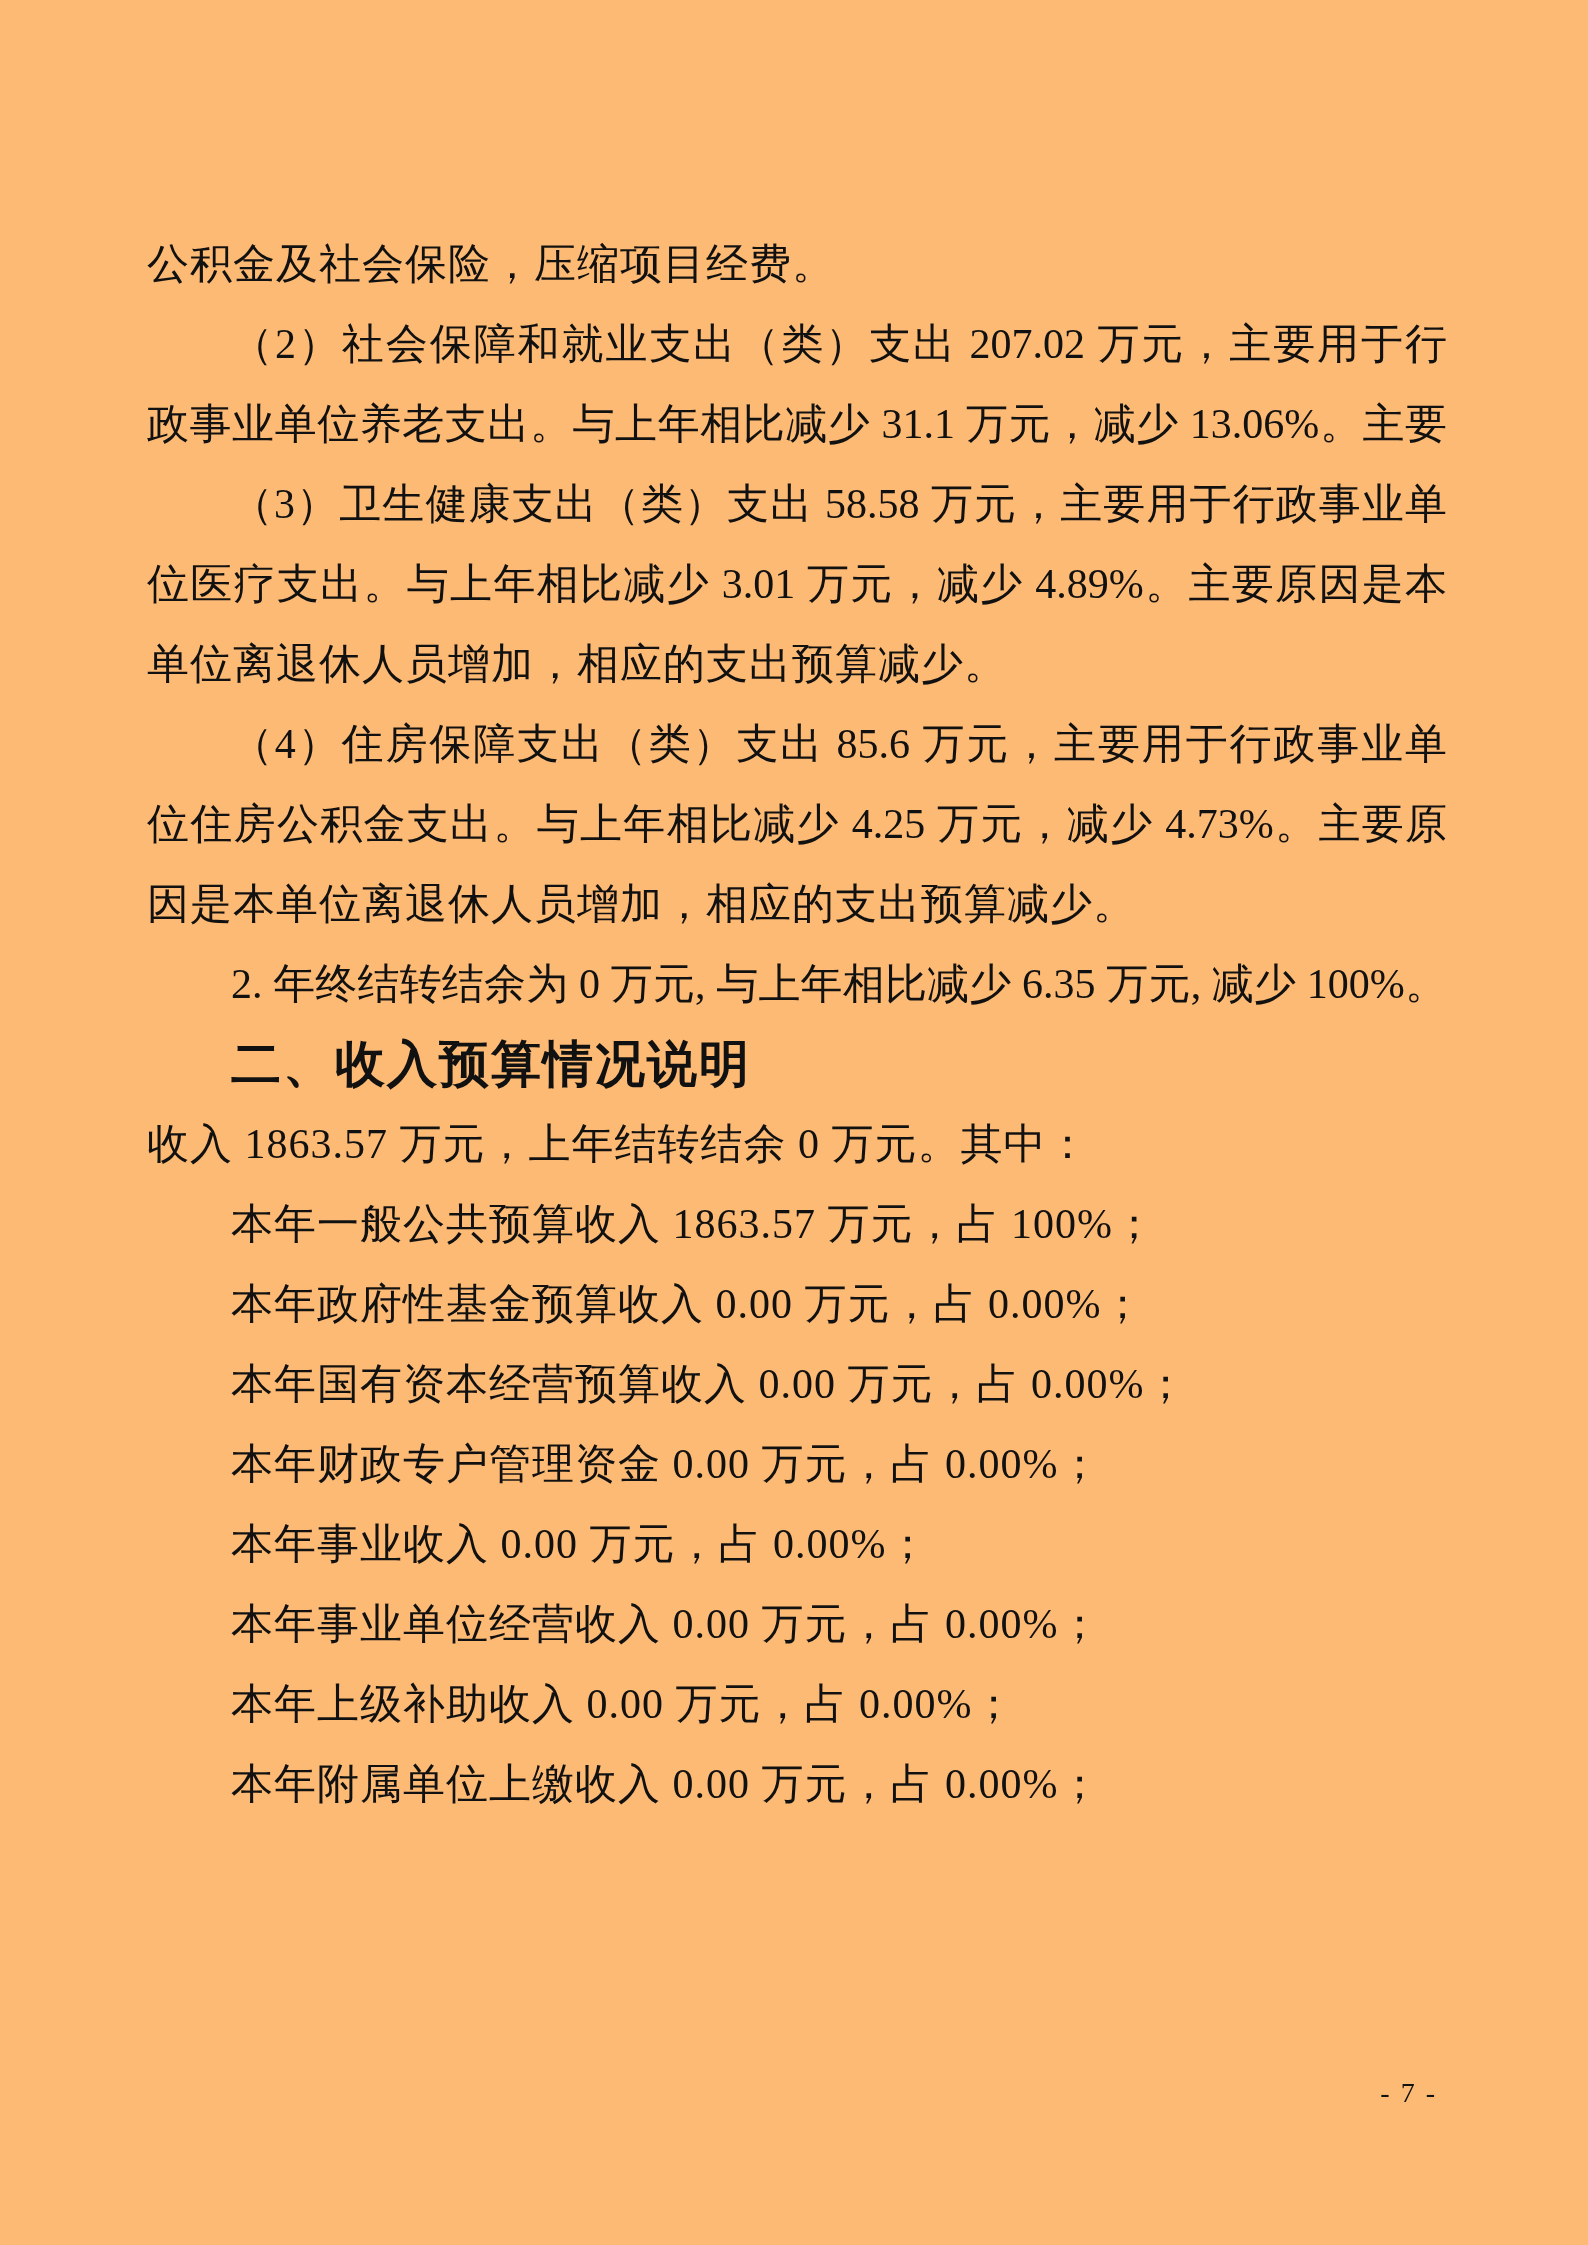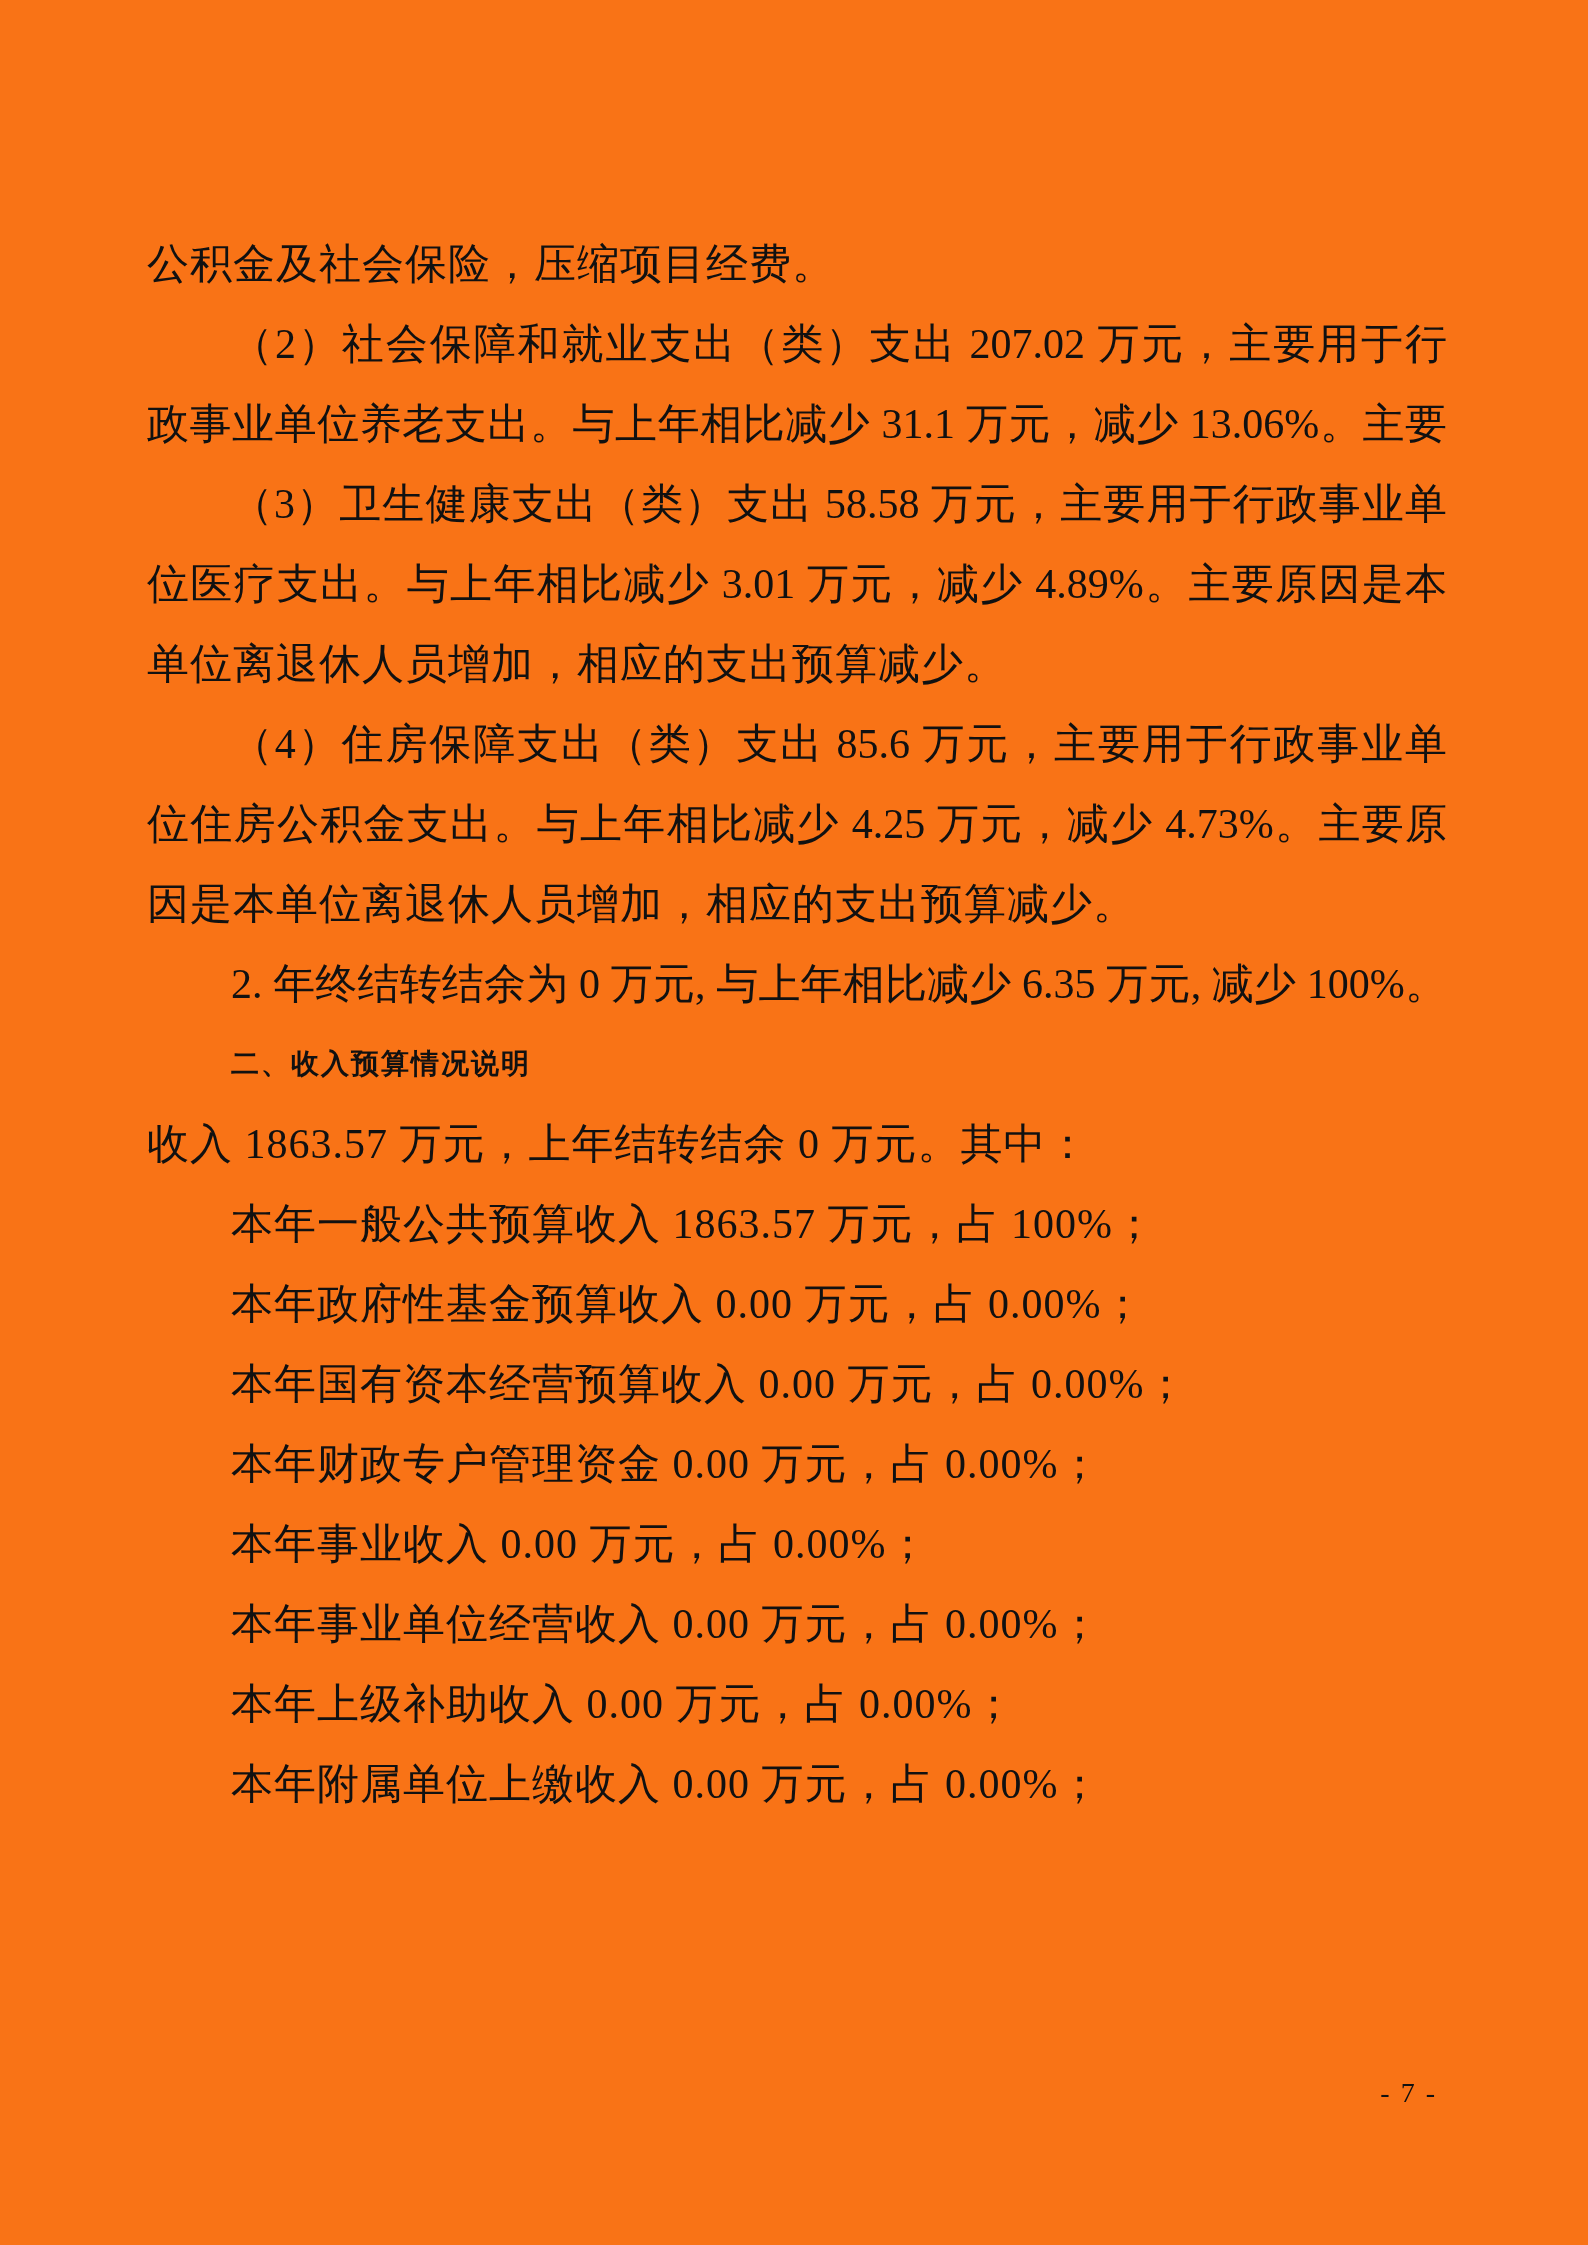--- a/index.html
+++ b/index.html
@@ -15,21 +15,21 @@
     font-family: "Liberation Serif", "DejaVu Serif", serif;
     color: #111111;
     overflow: hidden;
   }
 
   .page {
     position: absolute;
     left: 0; top: 0;
     width: 1588px;
     height: 2245px;
-    background: #f97316;
+    background: #fdba74;
   }
 
   .doc-body {
     position: absolute;
     left: 147px;
     top: 224px;
     width: 1300px;
   }
 
   .line {
@@ -50,21 +50,21 @@
     white-space: normal;
     text-align: justify;
     text-align-last: justify;
     text-justify: inter-character;
     letter-spacing: 0;
   }
 
   .line.heading {
     font-family: "Liberation Sans", "DejaVu Sans", sans-serif;
     font-weight: bold;
-    font-size: 28px;
+    font-size: 50px;
     letter-spacing: 2px;
   }
 
   .page-number {
     position: absolute;
     top: 2078px;
     right: 151px;
     font-size: 28px;
     line-height: 30px;
     letter-spacing: 2px;

